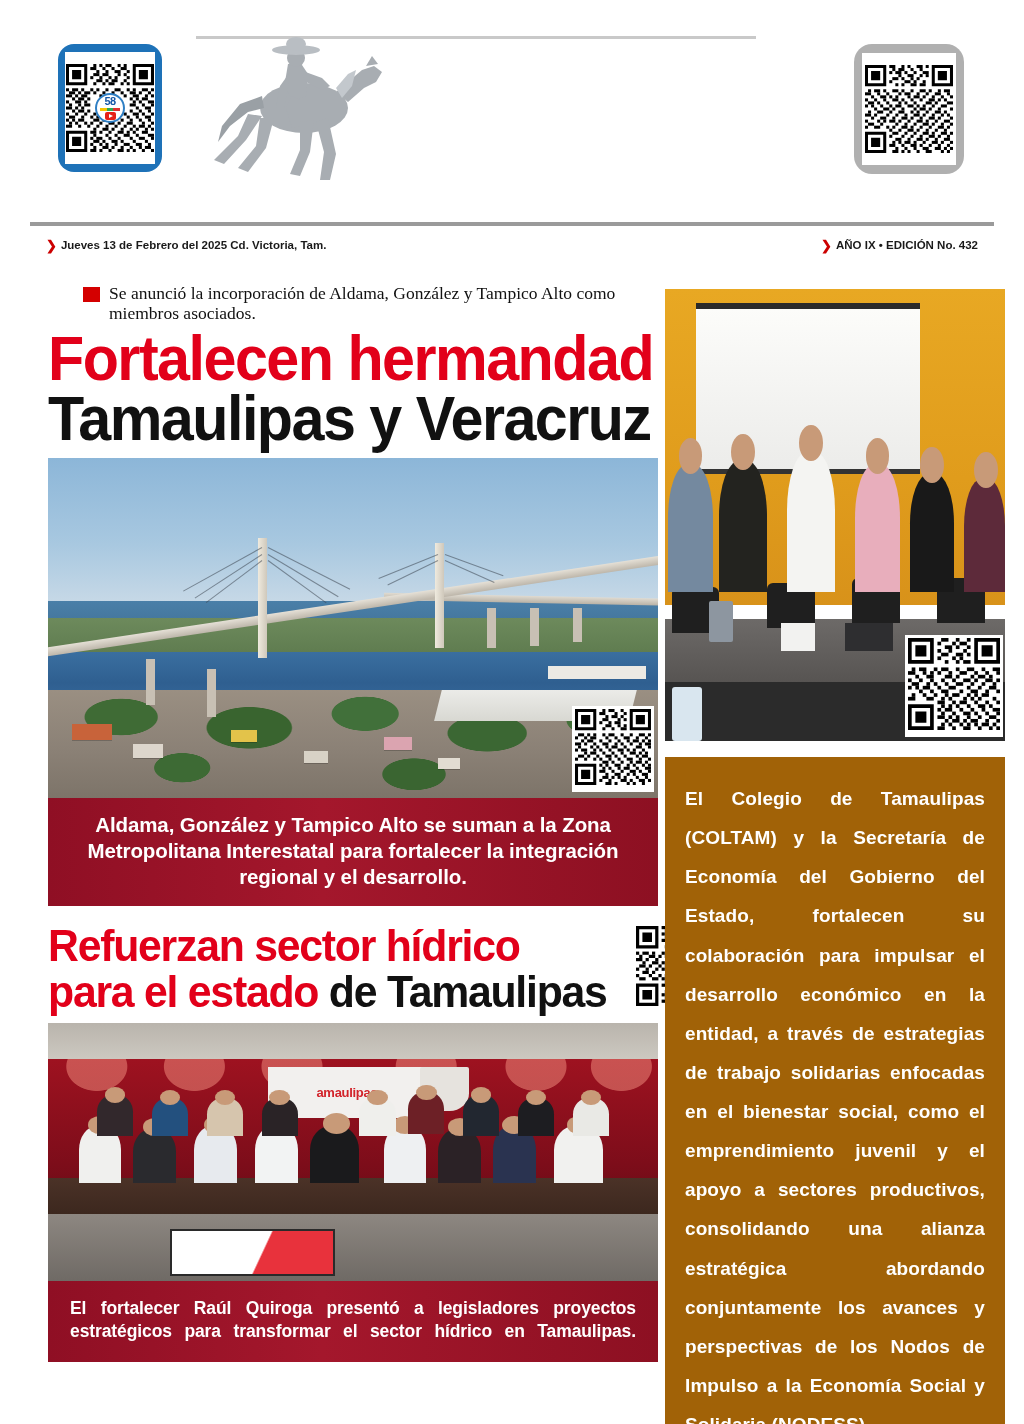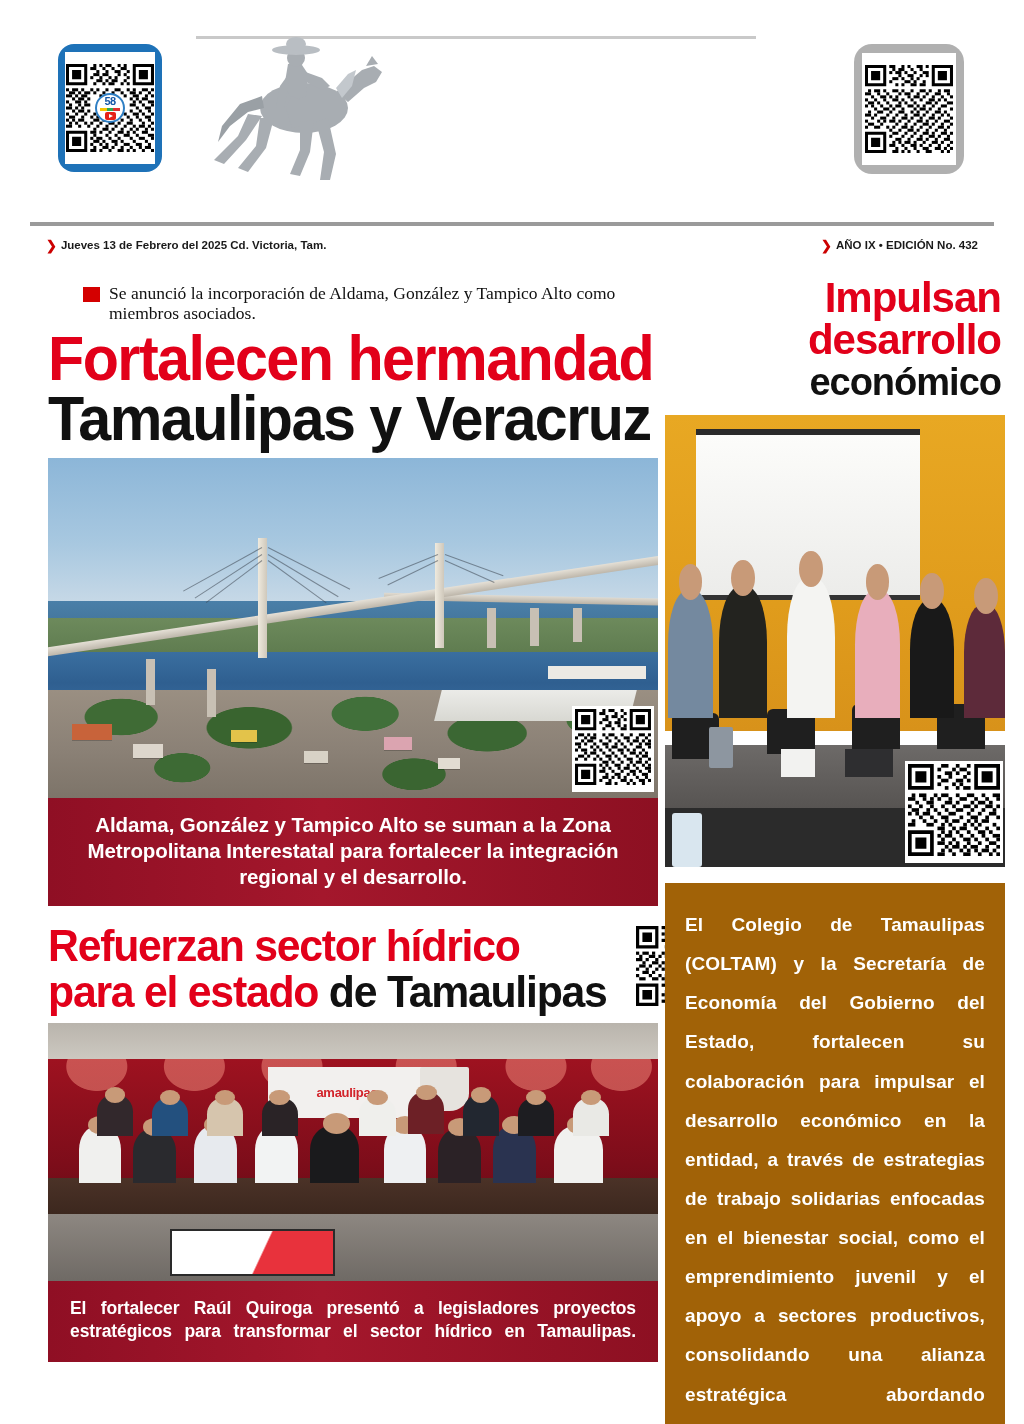--- a/index.html
+++ b/index.html
@@ -1404,25 +1404,20 @@
         <div class="phead" style="left:78.3%;top:26%;width:3.4%;height:6%;"></div>
         <div class="person" style="left:86%; top:29%; width:6%;  height:15%; background:#e9e9e5;"></div>
         <div class="phead" style="left:87.3%;top:26%;width:3.4%;height:6%;"></div>
       </div>
 
       <div class="caption just">El fortalecer Raúl Quiroga presentó a legisladores proyectos estratégicos para transformar el sector hídrico en Tamaulipas.</div>
     </div>
 
     <div class="col-right">
 
-      <div class="h-right">
-        <div class="hr-red">Impulsan</div>
-        <div class="hr-red">desarrollo</div>
-        <div class="hr-blk">económico</div>
-      </div>
 
       <div class="photo right">
         <div class="mr-wall"></div>
         <div class="mr-screen"></div>
         <div class="mr-table"></div>
         <div class="mr-floor"></div>
 
         <div class="mr-chair" style="left:2%;  top:66%; width:14%; height:10%;"></div>
         <div class="mr-chair" style="left:30%; top:65%; width:14%; height:10%;"></div>
         <div class="mr-chair" style="left:55%; top:64%; width:14%; height:10%;"></div>

